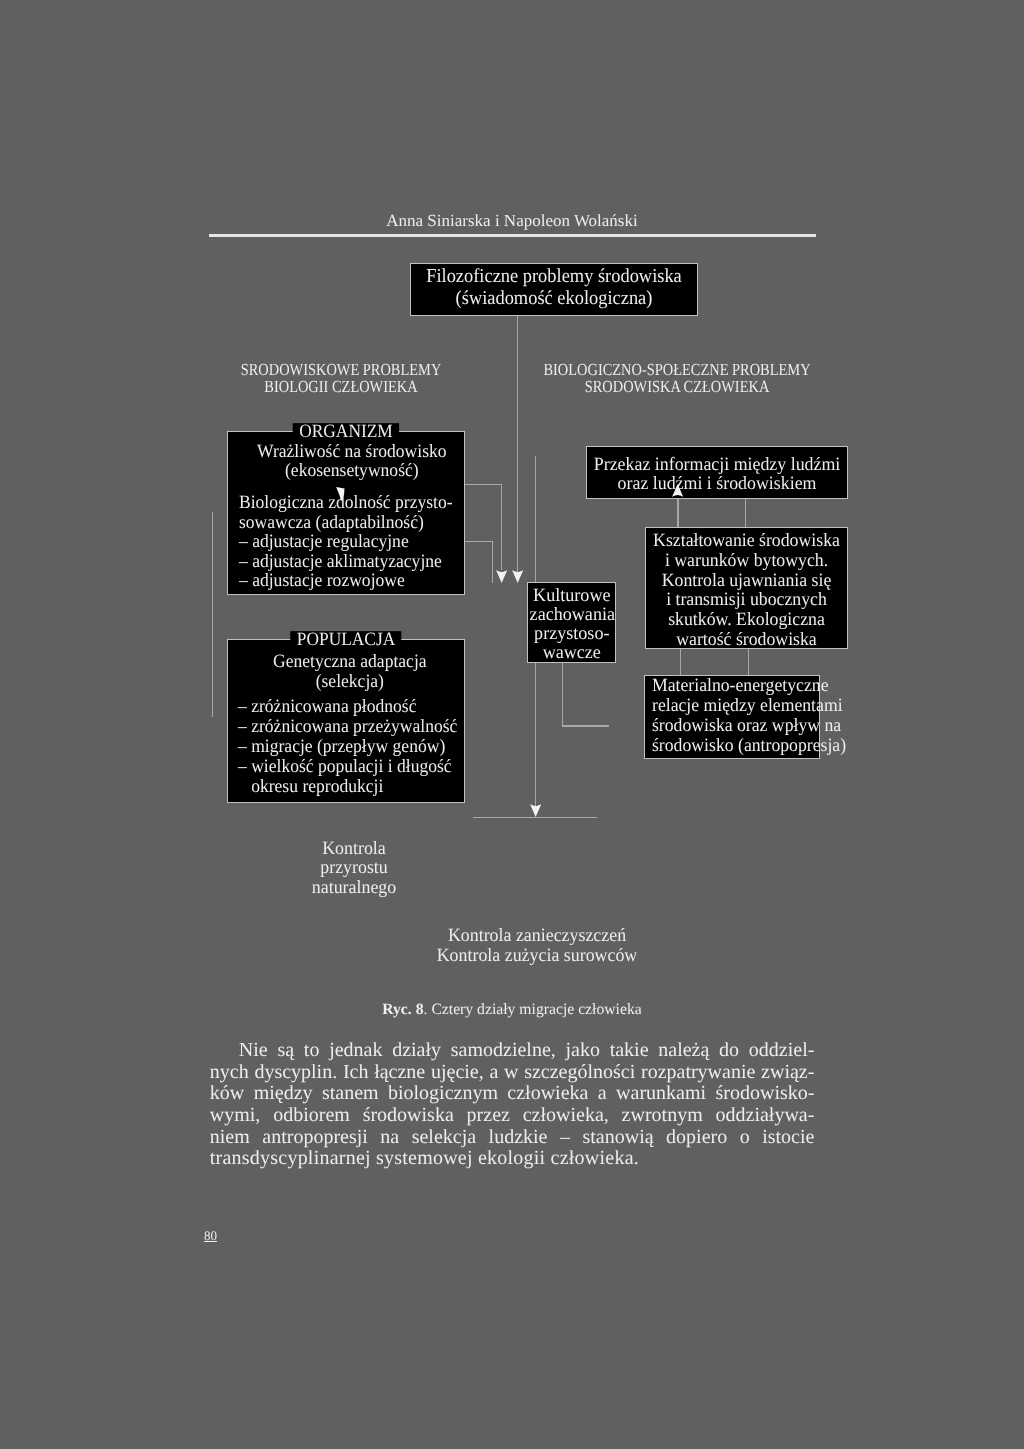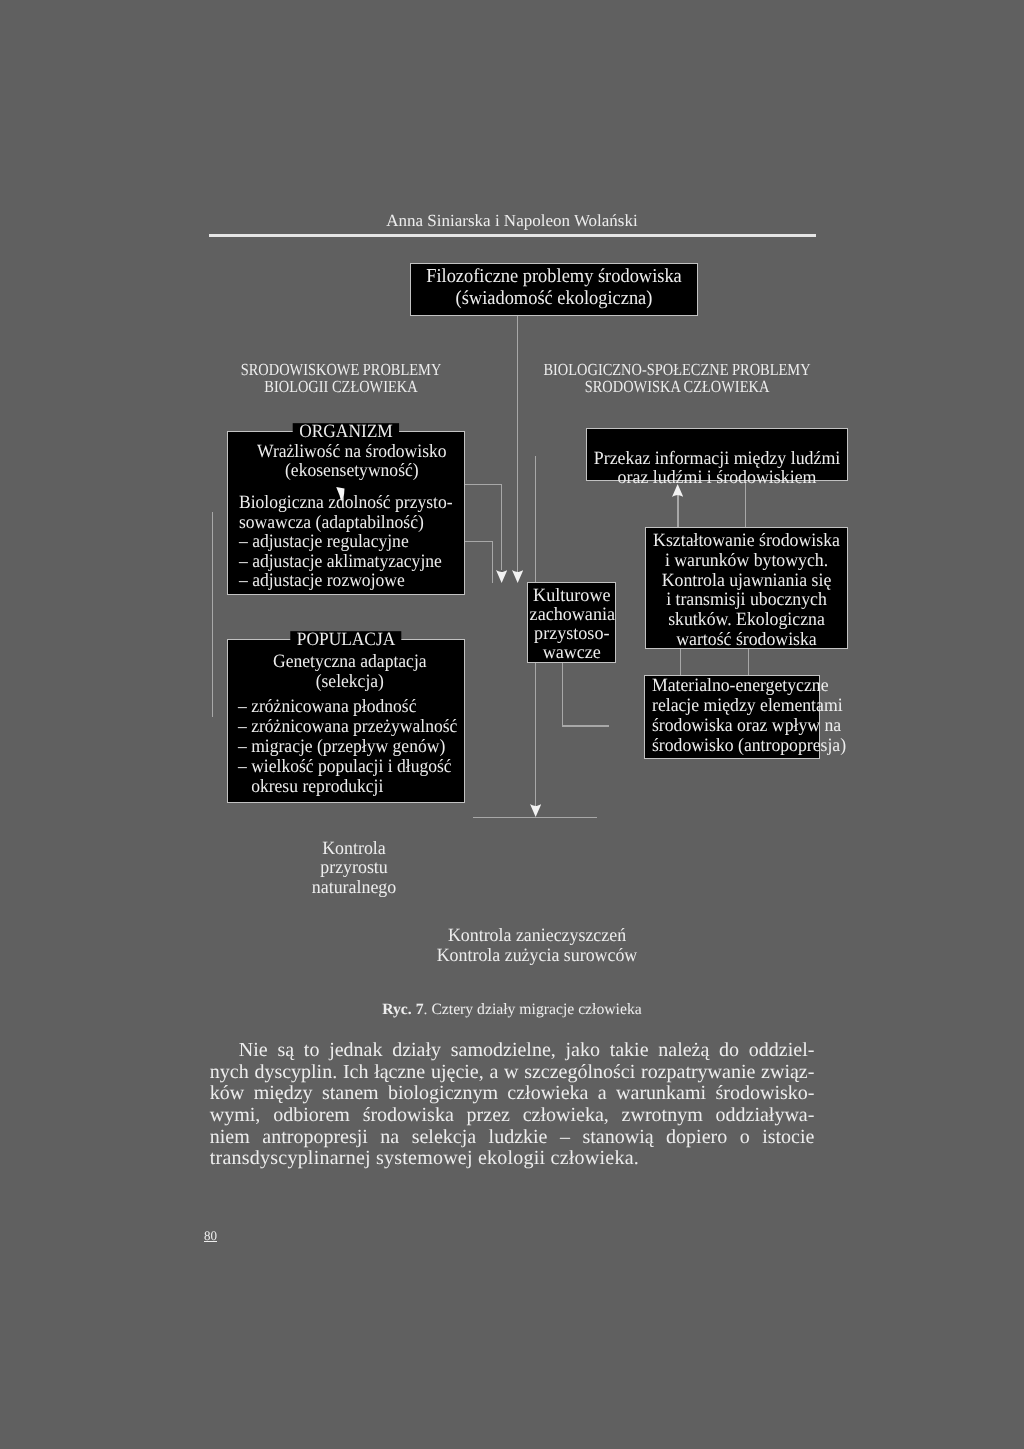--- a/index.html
+++ b/index.html
@@ -136,21 +136,21 @@
   <div class="abs vline" style="left:500.6px;top:484px;height:86px;"></div>
   <div class="arrow" style="left:495.6px;top:569.6px;">
         <svg width="11.3" height="13" viewBox="0 0 11.3 13">
           <path d="M0 0 C2.6 1.4 4.2 1.9 5.65 2.0 C7.1 1.9 8.7 1.4 11.3 0 L5.65 13 Z" fill="#f2f2f2"></path>
         </svg>
       </div>
 
   <div class="abs hline" style="left:464.8px;top:541px;width:28px;"></div>
   <div class="abs vline" style="left:491.6px;top:541px;height:42px;"></div>
 
-  <div class="abs box bx" id="box-przekaz" style="left:550.1px;top:428px;width:262.1px;height:52.5px;padding-top:20px;box-sizing:border-box;">
+  <div class="abs box bx" id="box-przekaz" style="left:550.1px;top:446px;width:262.1px;height:52.5px;padding-top:8px;box-sizing:border-box;">
         <div class="ln">Przekaz informacji między ludźmi</div>
         <div class="ln">oraz ludźmi i środowiskiem</div>
       </div>
 
   <div class="abs box bx" id="box-ksztaltowanie" style="left:609.2px;top:527.2px;width:203px;height:122.2px;padding-top:3px;box-sizing:border-box;">
         <div class="ln">Kształtowanie środowiska</div>
         <div class="ln">i warunków bytowych.</div>
         <div class="ln">Kontrola ujawniania się</div>
         <div class="ln">i transmisji ubocznych</div>
         <div class="ln">skutków. Ekologiczna</div>
@@ -199,21 +199,21 @@
         <div class="ln">przyrostu</div>
         <div class="ln">naturalnego</div>
       </div>
   <div class="abs outlabel" id="out-zanieczyszczen" style="left:396.5px;top:926px;width:280px;">
         <div class="ln">Kontrola zanieczyszczeń</div>
         <div class="ln">Kontrola zużycia surowców</div>
       </div>
 
   </div>
 
-  <div class="abs" id="caption"><b>Ryc. 7</b><span>. Cztery działy migracje człowieka</span></div>
+  <div class="abs" id="caption"><b>Ryc. 8</b><span>. Cztery działy migracje człowieka</span></div>
 
   <div class="abs" id="para">
       <div class="ln">Nie są to jednak działy samodzielne, jako takie należą do oddziel-</div>
       <div class="ln">nych dyscyplin. Ich łączne ujęcie, a w szczególności rozpatrywanie związ-</div>
       <div class="ln">ków między stanem biologicznym człowieka a warunkami środowisko-</div>
       <div class="ln">wymi, odbiorem środowiska przez człowieka, zwrotnym oddziaływa-</div>
       <div class="ln">niem antropopresji na selekcja ludzkie – stanowią dopiero o istocie</div>
       <div class="ln">transdyscyplinarnej systemowej ekologii człowieka.</div>
     </div>
 

